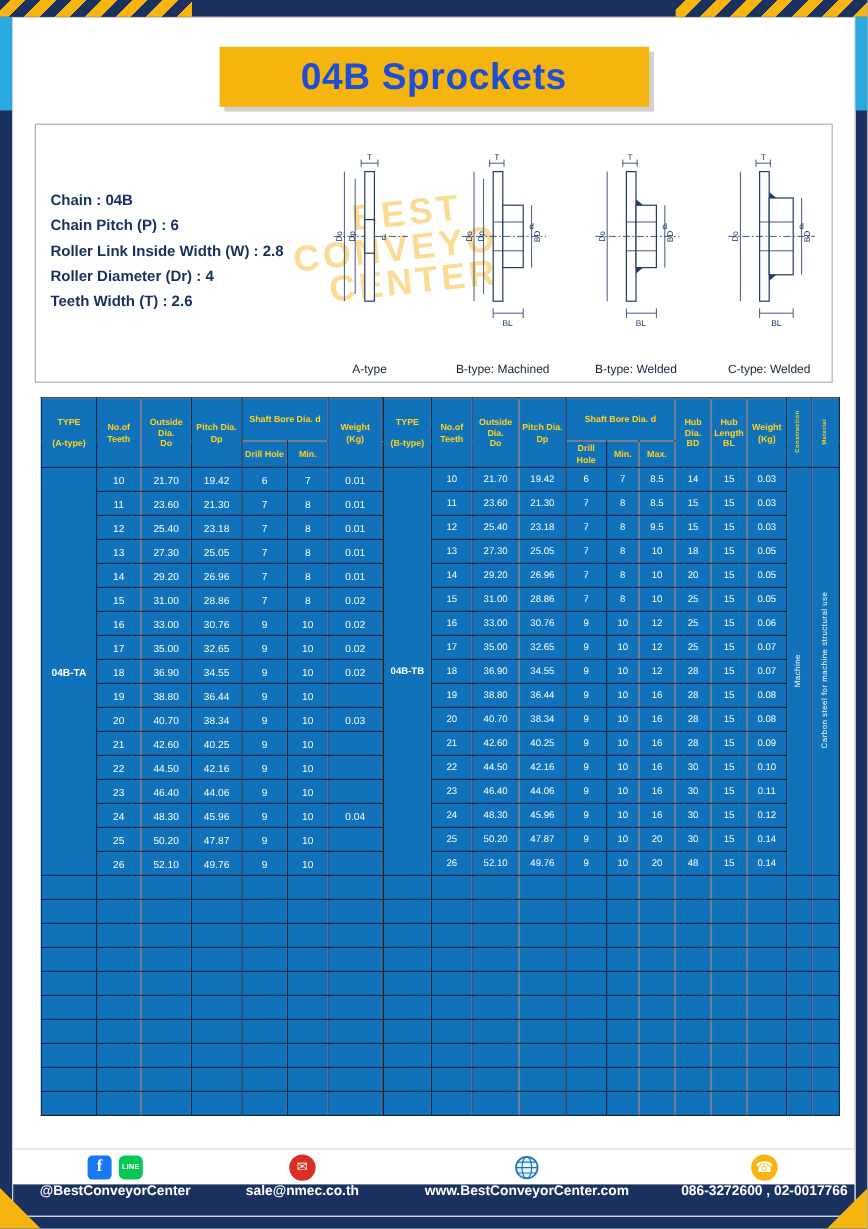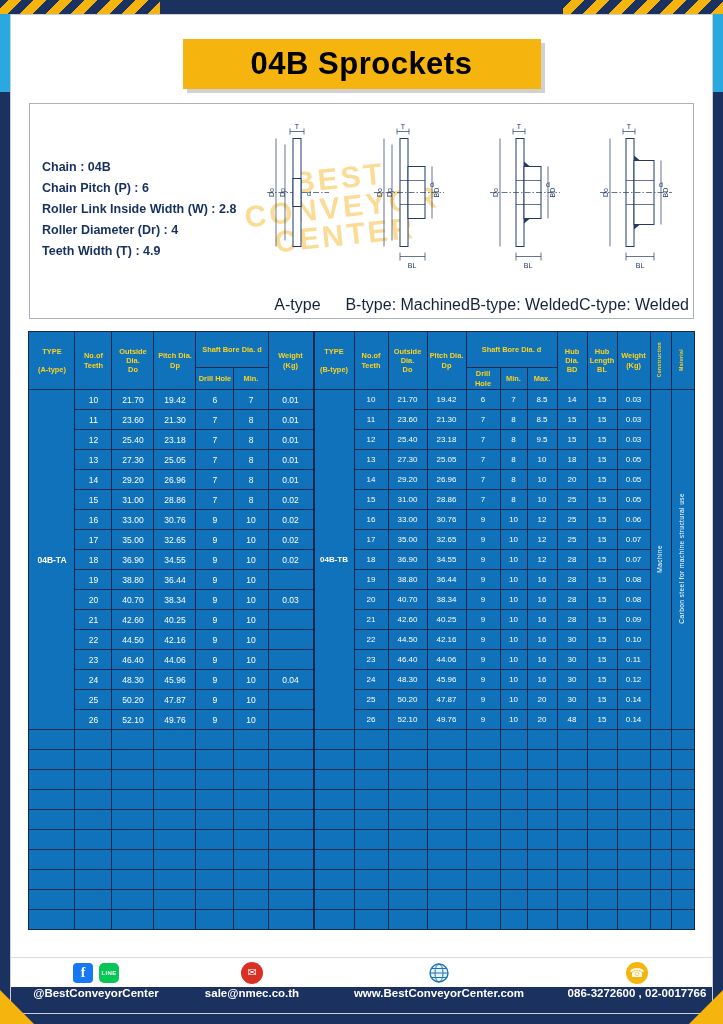--- a/index.html
+++ b/index.html
@@ -5,38 +5,38 @@
   *{margin:0;padding:0;box-sizing:border-box}
   html,body{width:723px;height:1024px;font-family:"Liberation Sans",sans-serif;background:#e8e8e8}
   .page{position:relative;width:723px;height:1024px;background:#1b3160;overflow:hidden}
   .hz{position:absolute;top:0;height:14px;background:repeating-linear-gradient(-45deg,#f6b40f 0 9px,#1b3160 9px 18px);z-index:3}
   .hz-left{left:0;width:160px}.hz-right{right:0;width:160px}
   .ts{position:absolute;width:10px;top:14px;height:78px;background:#2aa9e0;z-index:3}
   .ts-left{left:0}.ts-right{right:0}
   .inner{position:absolute;left:10px;top:14px;right:10px;bottom:10px;background:#fff;border:1px solid #c9cfd6}
   
   .banner{width:358px;height:50px;margin:24px auto 0;background:#f6b40f;display:flex;align-items:center;justify-content:center;box-shadow:4px 4px 0 rgba(0,0,0,.18)}
-  .banner span{font-size:31px;font-weight:bold;color:#000000;letter-spacing:.5px}
+  .banner span{font-size:31px;font-weight:bold;color:#1d4ed8;letter-spacing:.5px}
   
   .spec-box{position:relative;margin:14px 18px 0;height:216px;border:1px solid #aab3bd;display:flex;overflow:hidden;background:#fff}
   .spec-text{width:226px;padding:56px 0 0 12px;display:flex;flex-direction:column;gap:7px;z-index:1}
   .spec-line{font-size:12.5px;font-weight:bold;color:#16305f}
   .wm{position:absolute;left:47%;top:48%;transform:translate(-50%,-50%) rotate(-6deg);text-align:center;color:rgba(243,178,22,.45);font-weight:bold;z-index:0;line-height:.95;letter-spacing:3px}
   .wm div{font-size:30px}
   .draws{flex:1;display:flex;justify-content:space-between;padding:8px 4px 4px;z-index:1}
   .fig{display:flex;flex-direction:column;align-items:center;justify-content:flex-end}
   .fig svg{width:96px;height:172px}
-  .fig-label{font-size:16px;color:#15223c;margin-top:17px;white-space:nowrap}
+  .fig-label{font-size:10px;color:#15223c;margin-top:17px;white-space:nowrap}
   .pl{fill:#fff;stroke:#223a66;stroke-width:1}
   .dim{stroke:#223a66;stroke-width:.7;fill:none}
   .axis{stroke:#223a66;stroke-width:.7;stroke-dasharray:6 2 1.5 2}
   .dt{font-size:7px;fill:#16305f}
   .weld{fill:#223a66}
   
-  .tables{display:flex;justify-content:center;margin:12px 12px 0}
+  .tables{display:flex;justify-content:flex-end;margin:12px 12px 0}
   table{border-collapse:collapse;table-layout:fixed}
   .tbl-left{width:284px}.tbl-right{width:380px}
   .tbl td,.tbl th{border:1px solid #13294e;background:#0f72ba;overflow:hidden}
   .tbl td{color:#fff;font-size:8.5px;text-align:center;height:20px;padding:0}
   .tbl-right td{font-size:8px}
   .tbl th{color:#ffd21e;font-size:7.4px;font-weight:bold;text-align:center;white-space:pre-line;padding:1px;line-height:1.25;vertical-align:middle}
   .tbl thead tr:first-child th{height:36px}
   .tbl thead tr:nth-child(2) th{height:22px}
   .type-cell{font-size:9px;font-weight:bold;color:#fff}
   .vwrap{writing-mode:vertical-rl;transform:rotate(180deg);display:inline-block;line-height:1;max-height:56px}
@@ -78,21 +78,21 @@
       <div class="wm">
         <div>BEST</div>
         <div>CONVEYOR</div>
         <div>CENTER</div>
       </div>
       <div class="spec-text">
         <div class="spec-line">Chain  :  04B</div>
         <div class="spec-line">Chain Pitch (P)  :  6</div>
         <div class="spec-line">Roller Link Inside Width (W)  :  2.8</div>
         <div class="spec-line">Roller Diameter (Dr)  :  4</div>
-        <div class="spec-line">Teeth Width (T)  :  4.9</div>
+        <div class="spec-line">Teeth Width (T)  :  2.6</div>
       </div>
       <div class="draws">
 
         <div class="fig">
           <svg viewBox="0 0 96 150">
             <line class="dim" x1="41" y1="11" x2="55" y2="11"></line>
               <line class="dim" x1="41" y1="8" x2="41" y2="14"></line>
               <line class="dim" x1="55" y1="8" x2="55" y2="14"></line>
             <text class="dt" x="48" y="8" text-anchor="middle">T</text>
             <rect class="pl" x="44" y="18" width="8" height="108"></rect>

